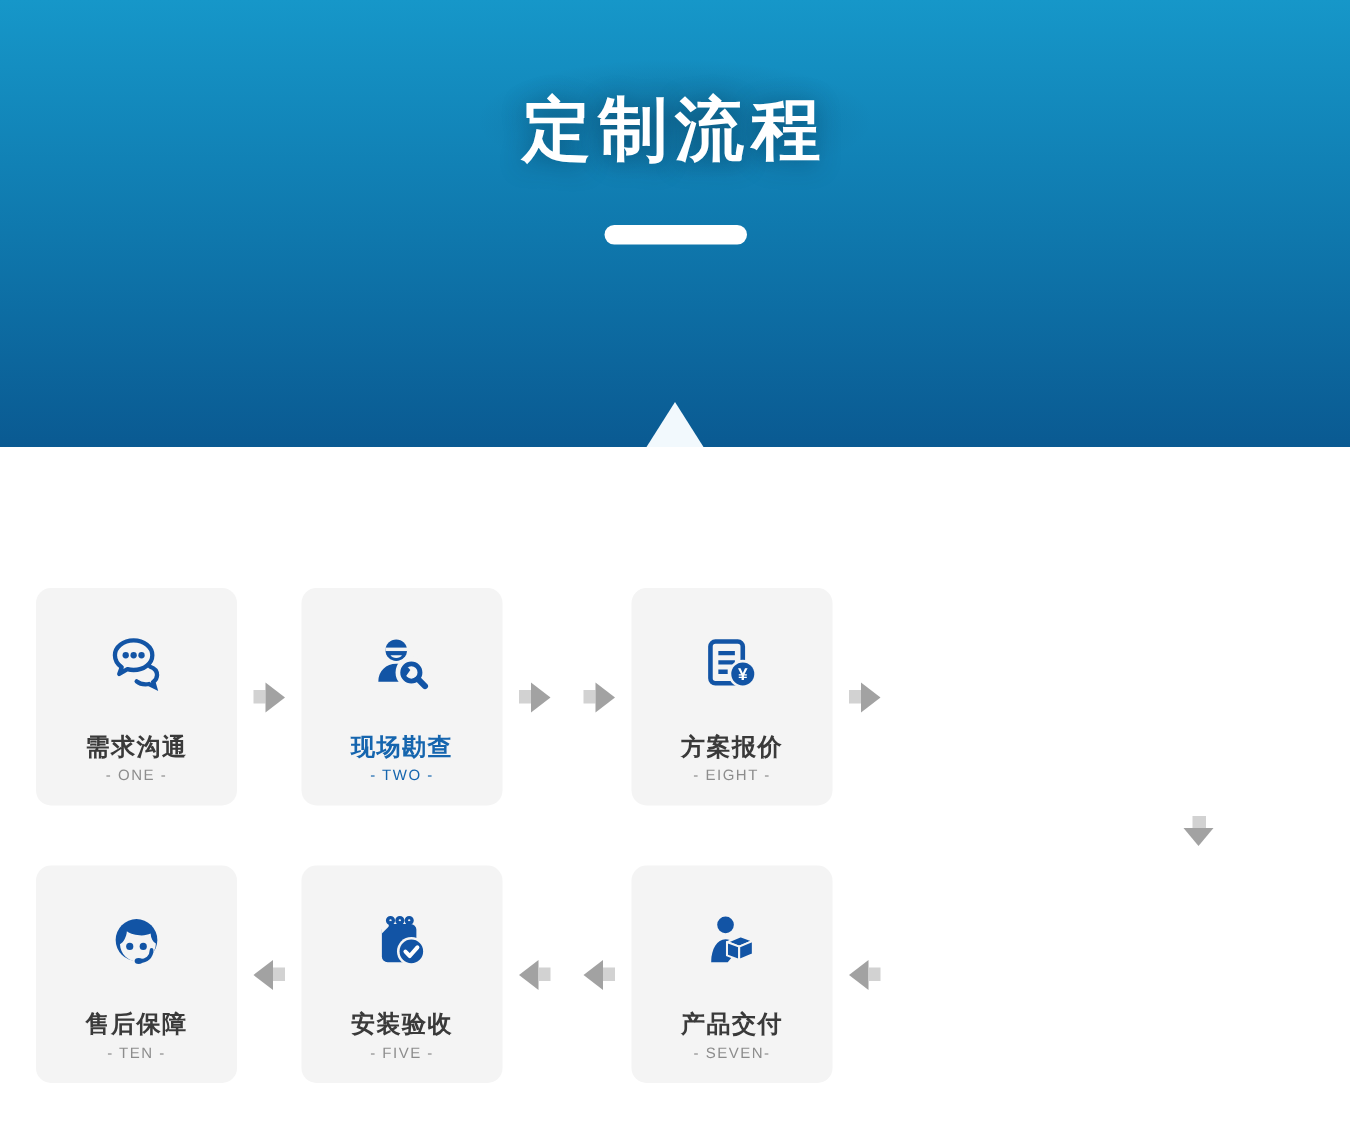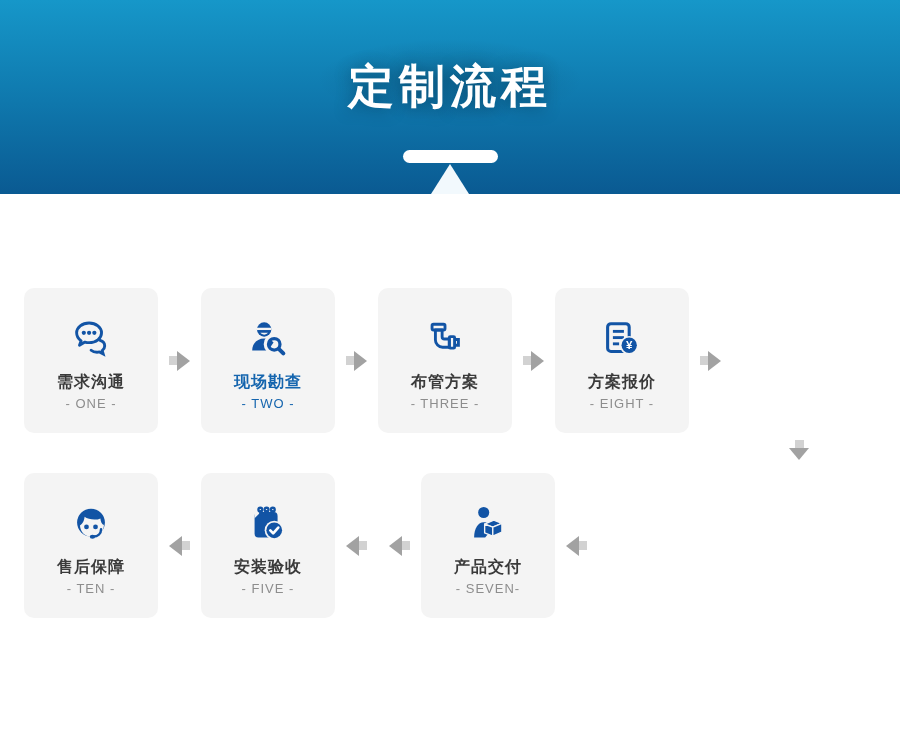--- a/index.html
+++ b/index.html
@@ -7,21 +7,21 @@
     --icon-blue:#1254a5; --highlight-blue:#1565ae; --card-bg:#f4f4f4;
     --zh-color:#3a3a3a; --en-color:#8d8d8d;
     --arrow-head:#a2a2a2; --arrow-tail:#d2d2d2; --notch-color:#f2f9fd;
   }
   html,body{margin:0;padding:0;}
   body{
     width:900px;height:750px;background:#ffffff;overflow:hidden;
     font-family:"Liberation Sans","DejaVu Sans",sans-serif;
   }
   .banner{
-    position:relative;height:194px;
+    position:relative;height:298px;
     background:linear-gradient(180deg,var(--banner-top) 0%,var(--banner-mid) 52%,var(--banner-bottom) 100%);
   }
   .title-backdrop{
     position:absolute;left:50%;top:40px;transform:translateX(-50%);
     width:260px;height:80px;border-radius:14px;
     background:radial-gradient(ellipse at center,rgba(8,40,66,.22) 0%,rgba(8,40,66,0) 72%);
   }
   .title{
     position:relative;margin:0;padding-top:58px;text-align:center;
     font-size:46px;line-height:56px;font-weight:bold;color:#ffffff;letter-spacing:5px;
@@ -37,22 +37,22 @@
     border-bottom:30px solid var(--notch-color);
   }
   .process{padding:94px 0 0 24px;}
   .row{display:flex;align-items:center;}
   .card{
     width:134px;height:145px;background:var(--card-bg);border-radius:10px;
     display:flex;flex-direction:column;align-items:center;flex:0 0 auto;
   }
   .icon-box{height:64px;margin-top:20px;display:flex;align-items:center;justify-content:center;}
   .icon-box svg{color:var(--icon-blue);}
-  .zh{font-size:16px;font-weight:bold;color:var(--zh-color);letter-spacing:1px;margin-top:0;}
-  .en{font-size:13px;color:var(--en-color);letter-spacing:1px;margin-top:3px;}
+  .zh{font-size:16px;font-weight:bold;color:var(--zh-color);letter-spacing:1px;margin-top:12px;}
+  .en{font-size:10px;color:var(--en-color);letter-spacing:1px;margin-top:3px;}
   .card.highlight .zh,.card.highlight .en{color:var(--highlight-blue);}
   .gap{width:43px;display:flex;align-items:center;justify-content:center;flex:0 0 auto;}
   .arrow-right,.arrow-left{display:flex;align-items:center;}
   .arrow-right .tail,.arrow-left .tail{width:8px;height:9px;background:var(--arrow-tail);}
   .arrow-right .head{
     width:0;height:0;border-top:10px solid transparent;border-bottom:10px solid transparent;
     border-left:13px solid var(--arrow-head);
   }
   .arrow-left .head{
     width:0;height:0;border-top:10px solid transparent;border-bottom:10px solid transparent;
@@ -121,32 +121,20 @@
       <div class="en">- TWO -</div>
     </div>
 
     <div class="gap">
       <div class="arrow-right">
           <i class="tail"></i>
           <i class="head"></i>
         </div>
     </div>
 
-    <div class="card">
-      <div class="icon-box">
-        <svg viewBox="0 0 48 48" width="46" height="46">
-          <rect x="10.5" y="7.5" width="13.5" height="6" rx="1.5" fill="none" stroke="currentColor" stroke-width="3"></rect>
-          <path d="M14 13.5v10.5a7.5 7.5 0 0 0 7.5 7.5h7v-8.5h-5a2.5 2.5 0 0 1-2.5-2.5v-7z" fill="none" stroke="currentColor" stroke-width="3" stroke-linejoin="round"></path>
-          <rect x="28.5" y="20.5" width="5.5" height="12" rx="1" fill="none" stroke="currentColor" stroke-width="3"></rect>
-          <path d="M34.5 23.5h3.5v6h-3.5" fill="none" stroke="currentColor" stroke-width="3"></path>
-        </svg>
-      </div>
-      <div class="zh">布管方案</div>
-      <div class="en">- THREE -</div>
-    </div>
 
     <div class="gap">
       <div class="arrow-right">
           <i class="tail"></i>
           <i class="head"></i>
         </div>
     </div>
 
     <div class="card">
       <div class="icon-box">

